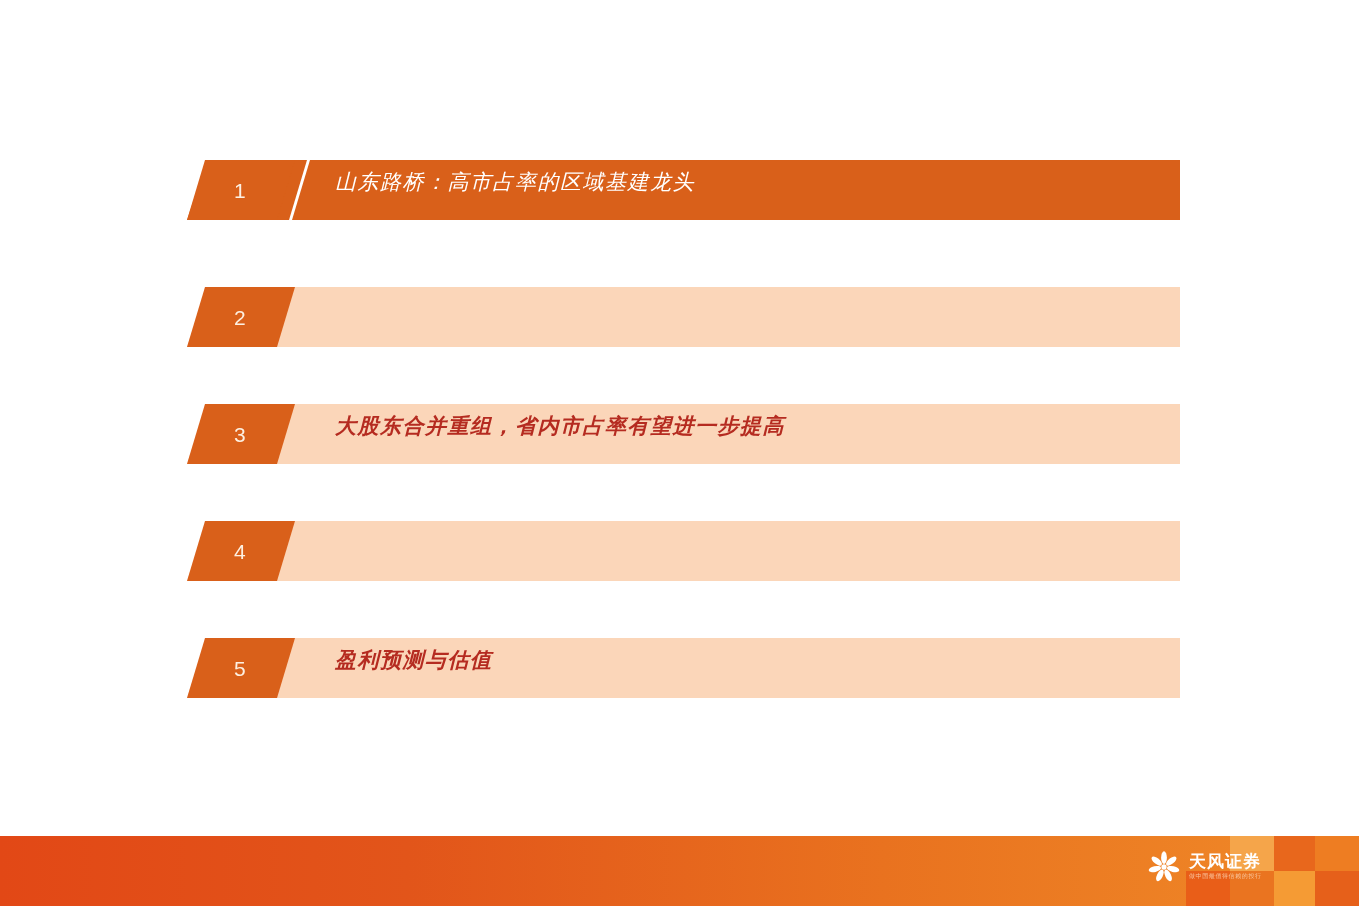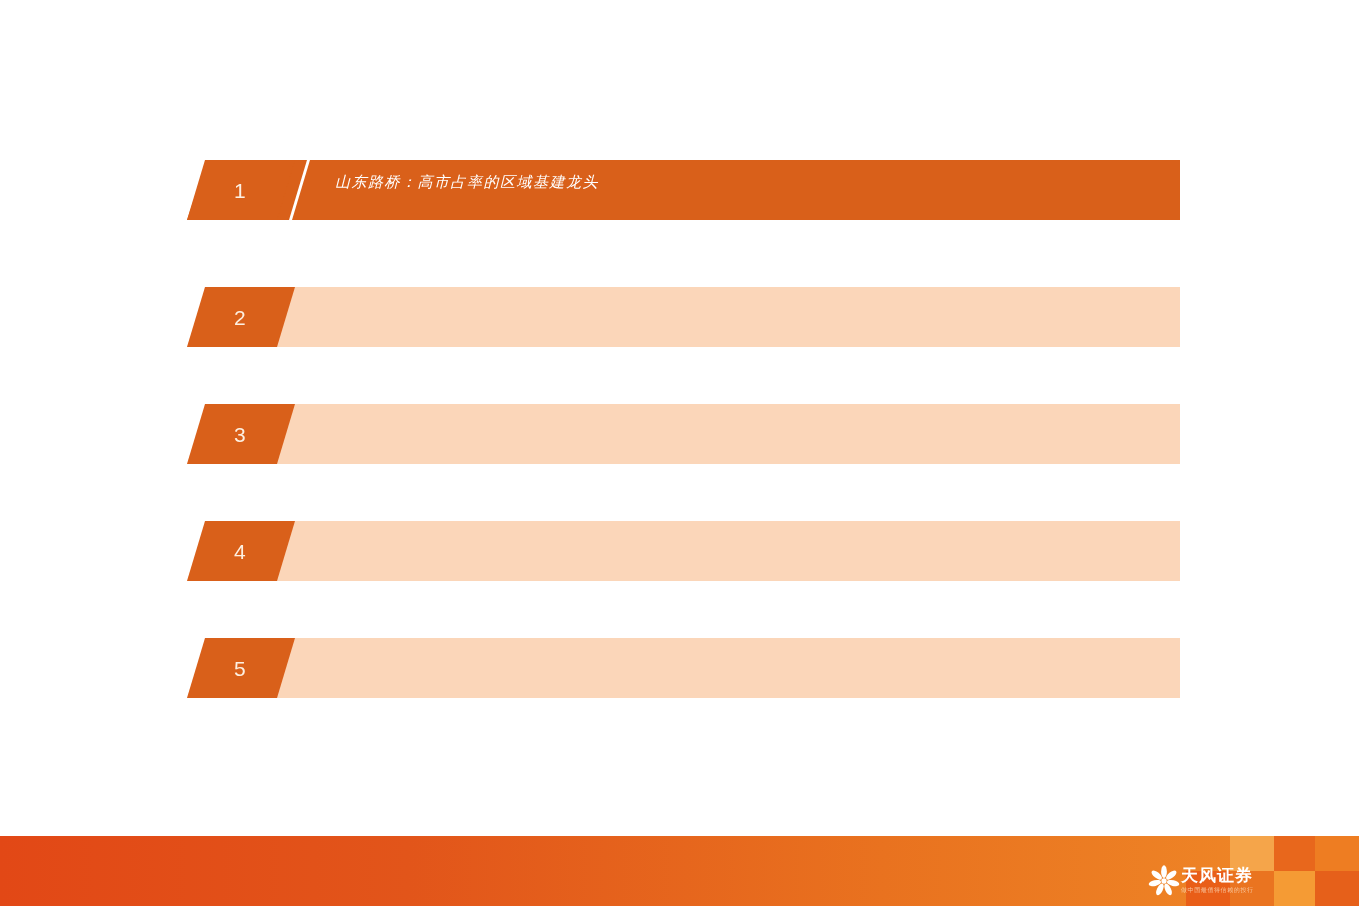--- a/index.html
+++ b/index.html
@@ -119,21 +119,21 @@
 
   
   .row-text {
     position: absolute;
     left: 130px;
     top: 0;
     height: 44px;
     display: flex;
     align-items: center;
     font-family: "Liberation Serif", "DejaVu Serif", serif;
-    font-size: 15px;
+    font-size: 21px;
     font-weight: 700;
     font-style: italic;
     letter-spacing: 1.5px;
     color: #B52B20;
     white-space: nowrap;
   }
   .agenda-row.is-active .row-text {
     color: #FFFFFF;
     font-weight: 400;
   }
@@ -160,23 +160,24 @@
   .sq-c { right: 0;    top: 0;    background: #EE7D22; }
   .sq-d { right: 85px; top: 35px; background: #EA7420; }
   .sq-e { right: 41px; top: 35px; background: #F59B34; }
   .sq-f { right: 0;    top: 35px; background: #E6601A; }
   .sq-g { right: 129px; top: 35px; background: #E95E18; }
 
   
   #footer-logo {
     position: absolute;
     left: 1147px;
-    top: 28px;
+    top: 14px;
     display: flex;
     align-items: center;
+    gap: 8px;
   }
   .logo-mark {
     width: 34px;
     height: 34px;
     flex: 0 0 auto;
   }
   .logo-text-wrap {
     display: flex;
     flex-direction: column;
     justify-content: center;
@@ -222,36 +223,38 @@
       </div>
 
     </div>
 
     <div class="agenda-row" style="top:404px;">
       <div class="row-bar"></div>
       <div class="row-badge">
         <span class="badge-num">3</span>
       </div>
 
+      <div class="row-text">大股东合并重组，省内市占率有望进一步提高</div>
     </div>
 
     <div class="agenda-row" style="top:521px;">
       <div class="row-bar"></div>
       <div class="row-badge">
         <span class="badge-num">4</span>
       </div>
 
     </div>
 
     <div class="agenda-row" style="top:638px;">
       <div class="row-bar"></div>
       <div class="row-badge">
         <span class="badge-num">5</span>
       </div>
 
+      <div class="row-text">盈利预测与估值</div>
     </div>
 
   </div>
 
   <div id="footer">
     <div class="footer-sq sq-g"></div>
     <div class="footer-sq sq-a"></div>
     <div class="footer-sq sq-b"></div>
     <div class="footer-sq sq-c"></div>
     <div class="footer-sq sq-d"></div>

